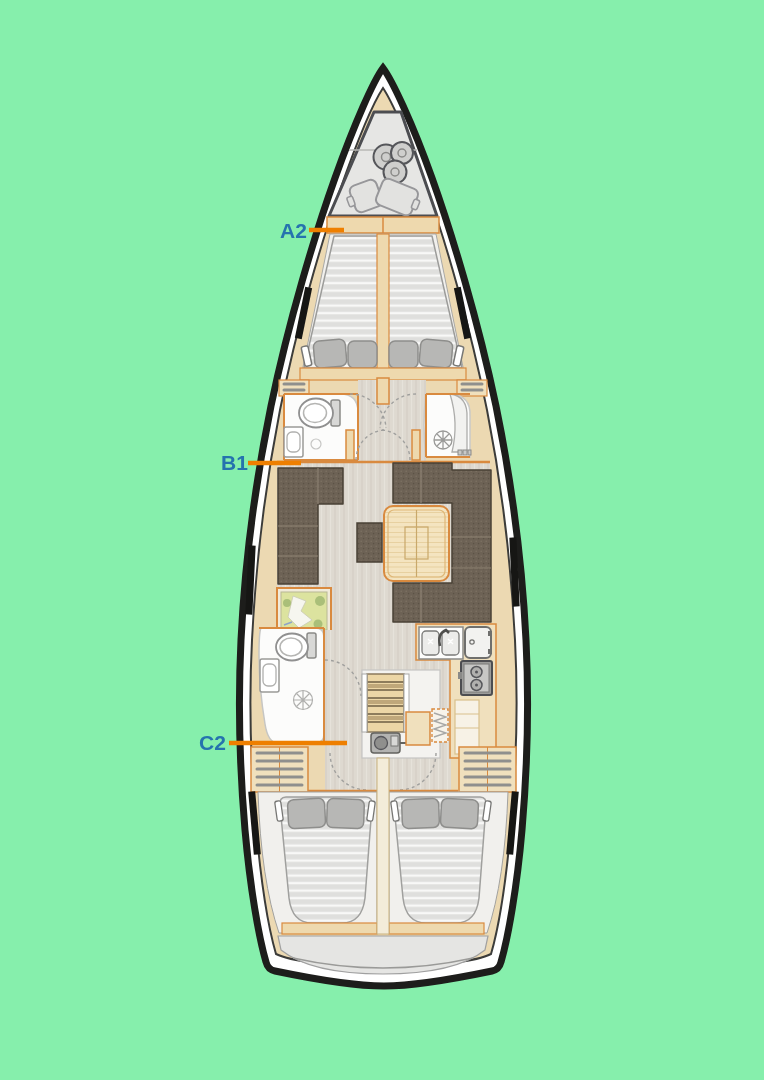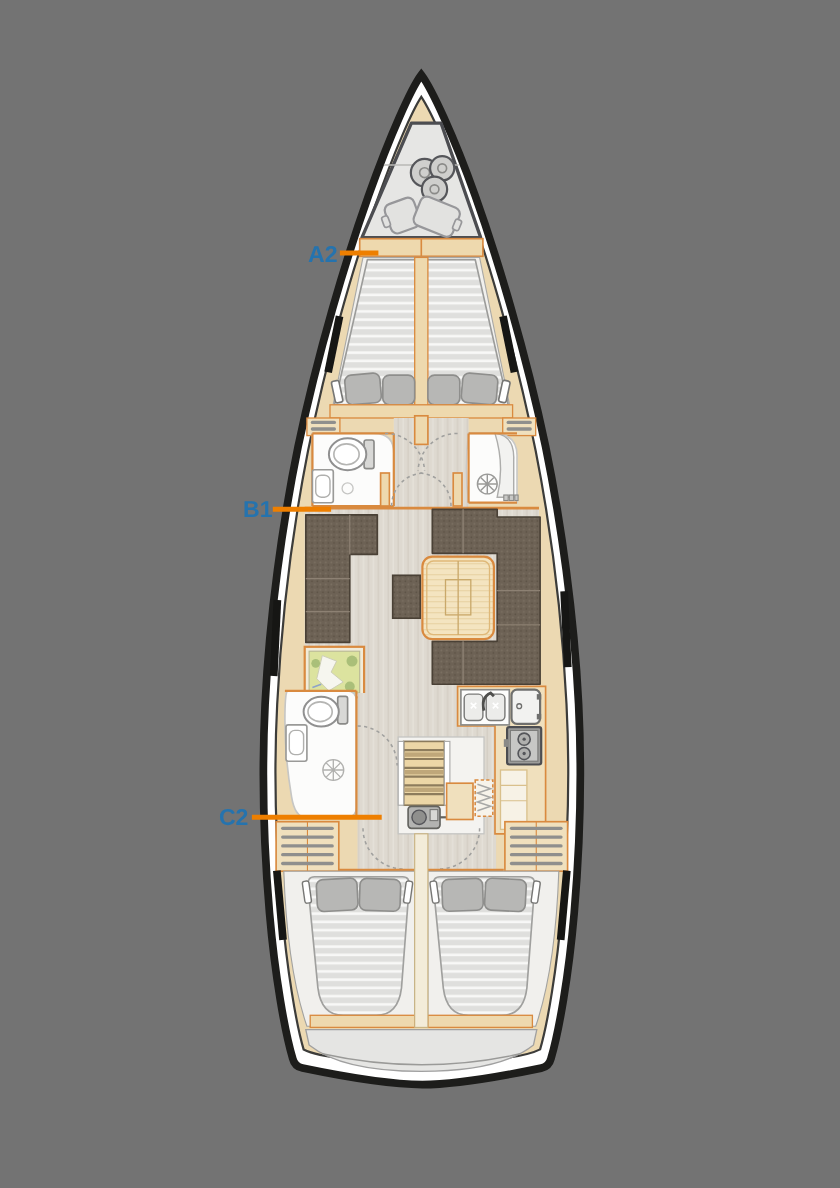--- a/index.html
+++ b/index.html
@@ -1,17 +1,17 @@
 <!DOCTYPE html>
 <html><head>
 <meta charset="utf-8">
 <style>
   html,body{margin:0;padding:0;background:#ffffff;}
   body{width:764px;height:1080px;overflow:hidden;font-family:"Liberation Sans",sans-serif;}
-  .stage{position:relative;width:764px;height:1080px;background:#737373;}
+  .stage{position:relative;width:764px;height:1080px;background:#86efac;}
   svg{display:block;}
   text.plan-label{font-family:"Liberation Sans",sans-serif;font-weight:bold;font-size:21px;fill:#2573ae;}
 </style>
 </head>
 <body>
 
 <div class="stage">
 <svg width="764" height="1080" viewBox="0 0 764 1080">
   <defs>
     <pattern id="floorP" width="9" height="14" patternUnits="userSpaceOnUse">

